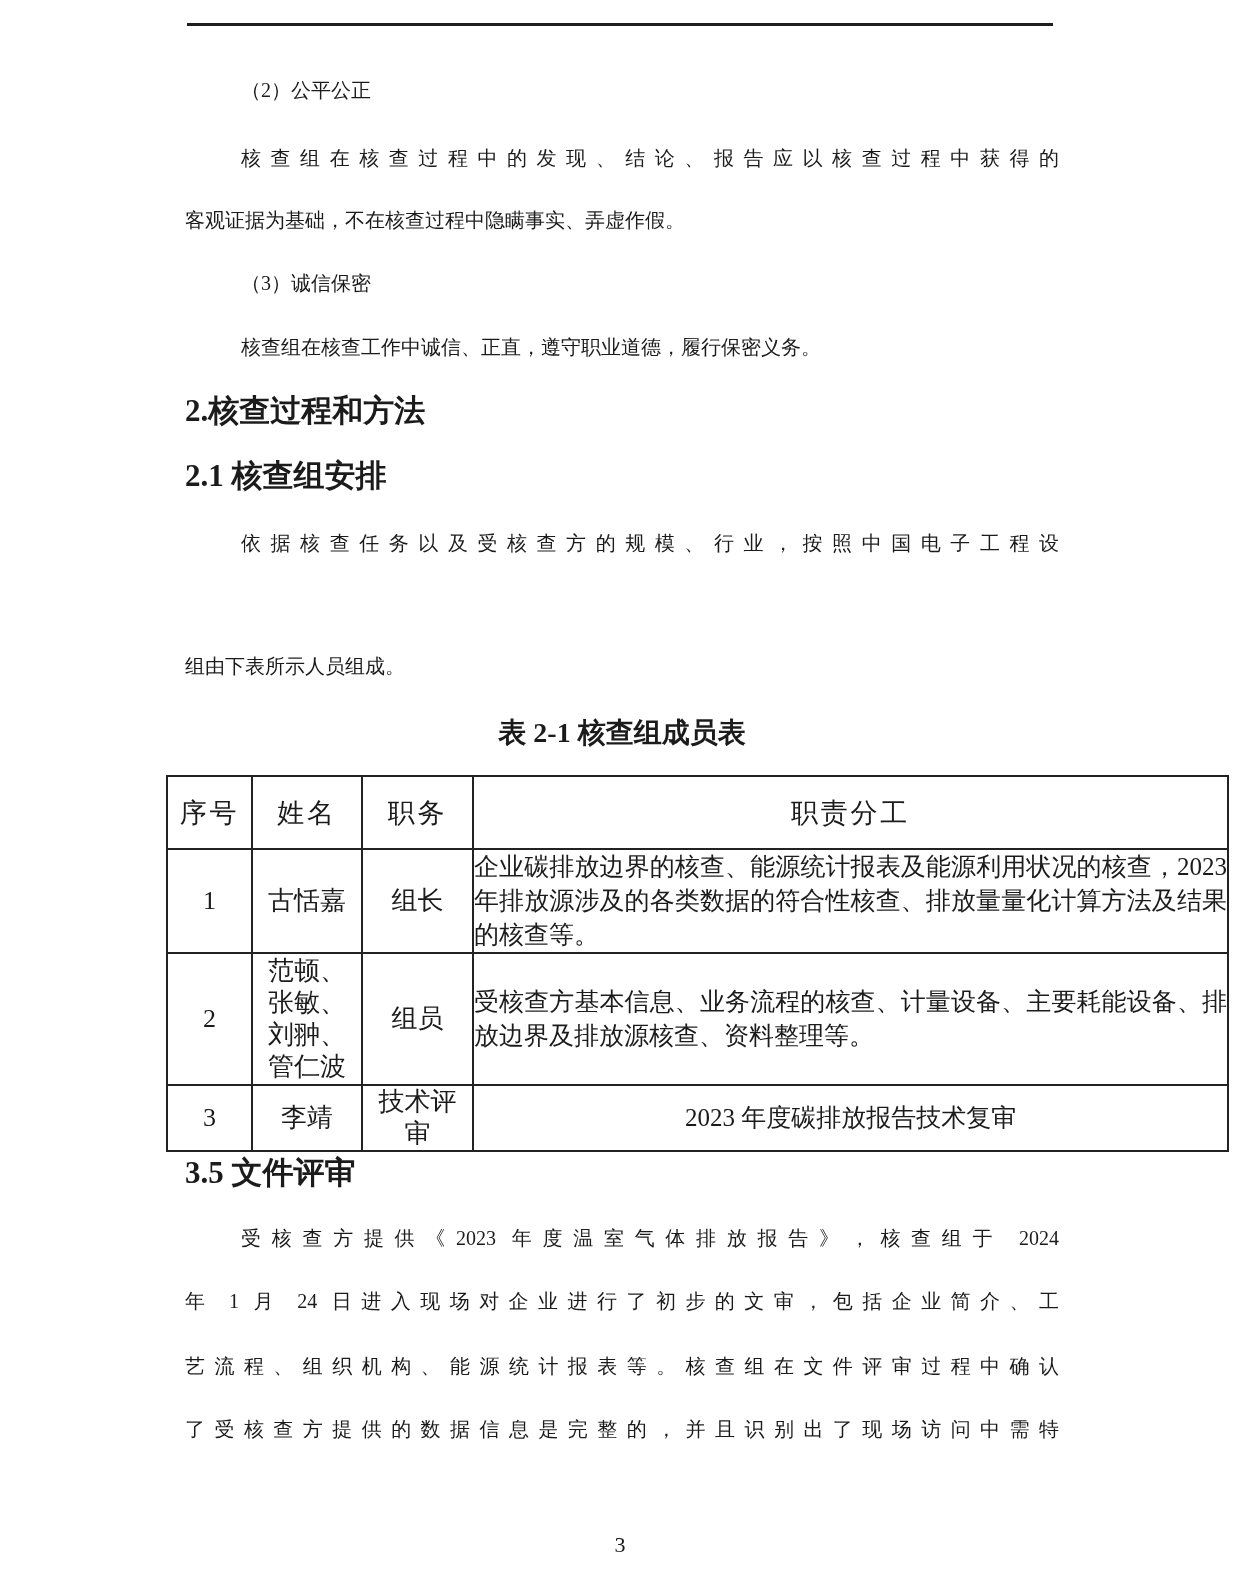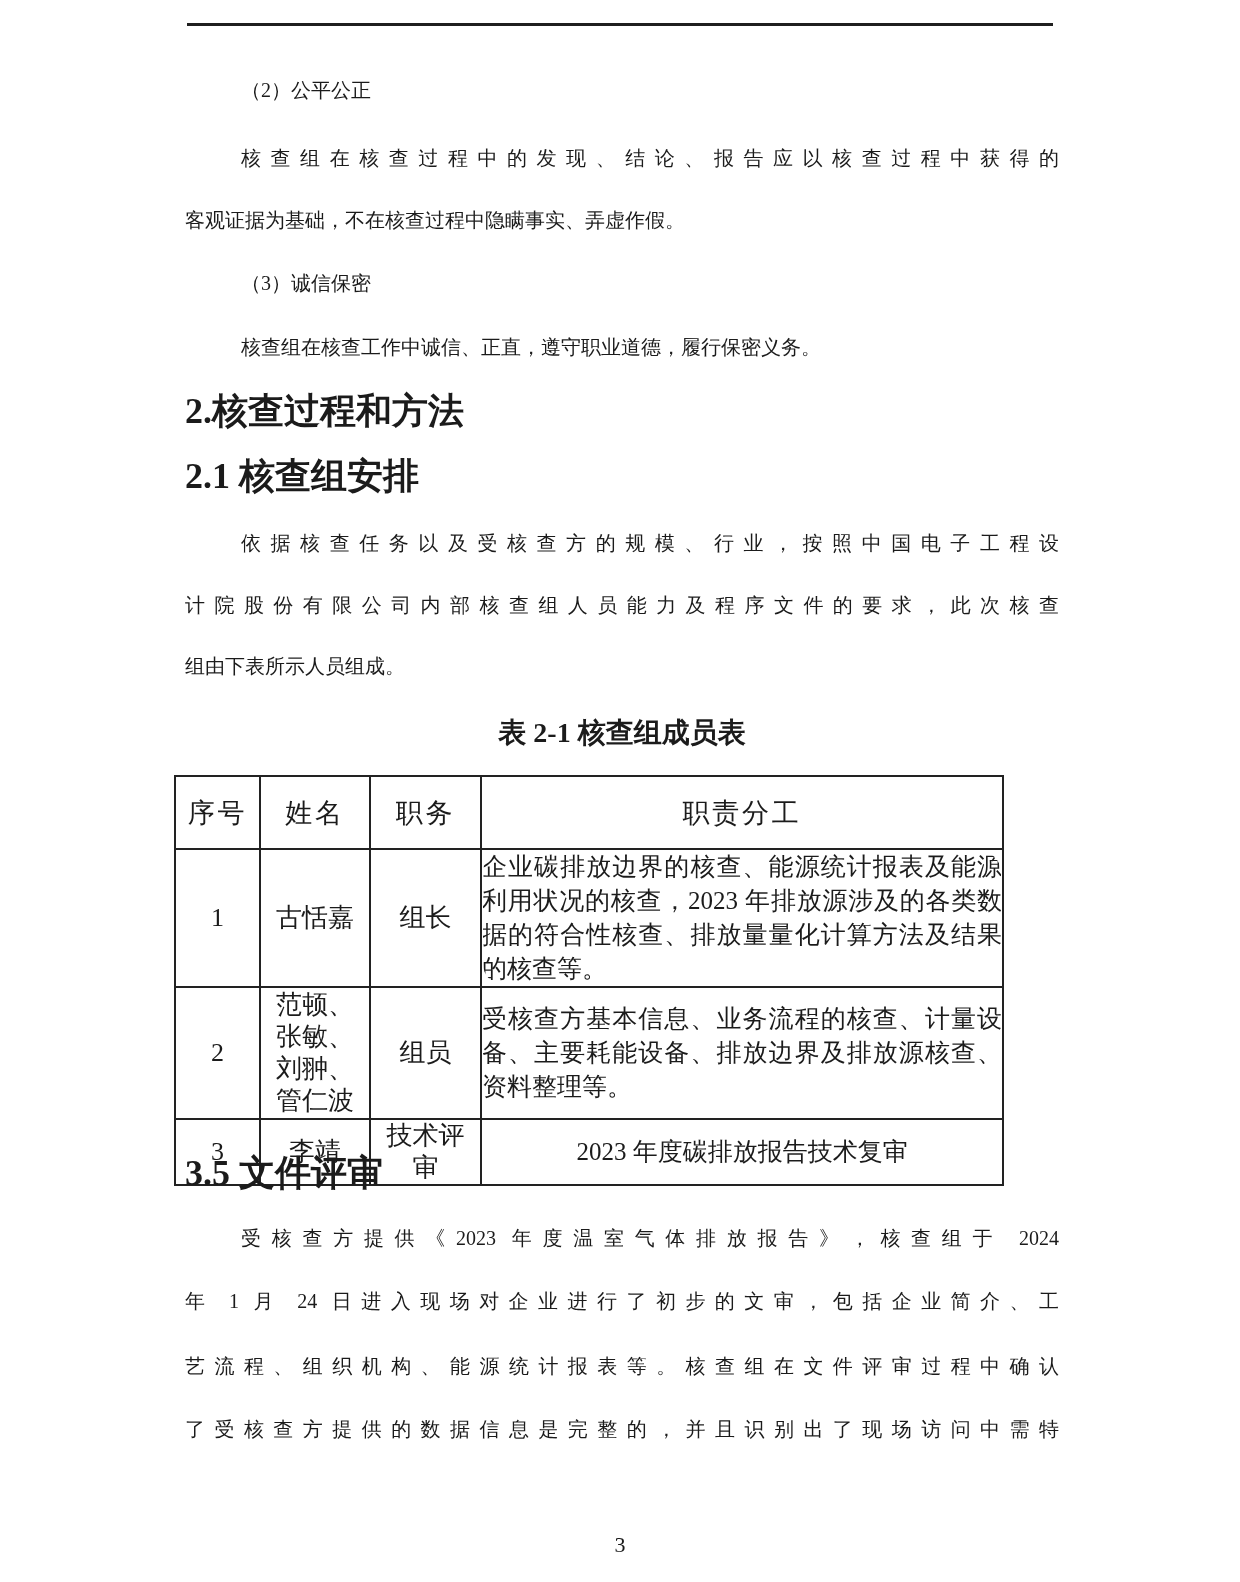--- a/index.html
+++ b/index.html
@@ -18,44 +18,44 @@
   }
   .tline{
     position:absolute;
     left:185px;width:874px;
     font-size:20px;line-height:40px;
     white-space:normal;
   }
   .ind{text-indent:56px;}
   .just{text-align:justify;text-align-last:justify;}
   .nowrap{white-space:nowrap;}
-  .h{font-weight:bold;font-size:36px;}
+  .h{font-weight:bold;font-size:31px;}
   .ttl{font-weight:bold;font-size:28px;text-align:center;text-indent:0;}
   table.members{
     position:absolute;
-    top:775px;left:174px;width:830px;height:372px;
+    top:775px;left:166px;width:1063px;height:372px;
     border-collapse:collapse;
     table-layout:fixed;
   }
   table.members th, table.members td{
     border:2px solid #222222;
     vertical-align:middle;
     padding:0;
     overflow:hidden;
   }
   table.members th{
     font-weight:normal;
     font-size:27px;
     text-align:center;
     letter-spacing:0.1em;
   }
   td.c{text-align:center;font-size:26px;line-height:32px;}
   .namebox{width:86px;margin:0 auto;text-align:center;font-size:26px;line-height:32px;}
   .rolebox{width:80px;margin:0 auto;text-align:center;font-size:26px;line-height:32px;}
-  td.duty{padding:0 6px;border-radius:23px;}
+  td.duty{padding:0 6px;}
   .dutybox{
     font-size:25px;line-height:34px;
     text-align:justify;
   }
   .dutycenter{
     font-size:25px;line-height:34px;
     text-align:center;
   }
   .pageno{
     position:absolute;
@@ -78,21 +78,20 @@
 
   <div class="tline ind" style="top:263px">（3）诚信保密</div>
 
   <div class="tline ind nowrap" style="top:327px">核查组在核查工作中诚信、正直，遵守职业道德，履行保密义务。</div>
 
   <div class="tline h" style="top:391px">2.核查过程和方法</div>
 
   <div class="tline h" style="top:456px">2.1 核查组安排</div>
 
   <div class="tline ind just" style="top:523px">依据核查任务以及受核查方的规模、行业，按照中国电子工程设</div>
-  <div class="tline just" style="top:585px">计院股份有限公司内部核查组人员能力及程序文件的要求，此次核查</div>
   <div class="tline nowrap" style="top:646px">组由下表所示人员组成。</div>
 
   <div class="tline ttl" style="top:713px">表 2-1 核查组成员表</div>
 
   <table class="members">
     <colgroup>
       <col style="width:85px">
       <col style="width:110px">
       <col style="width:111px">
       <col>

